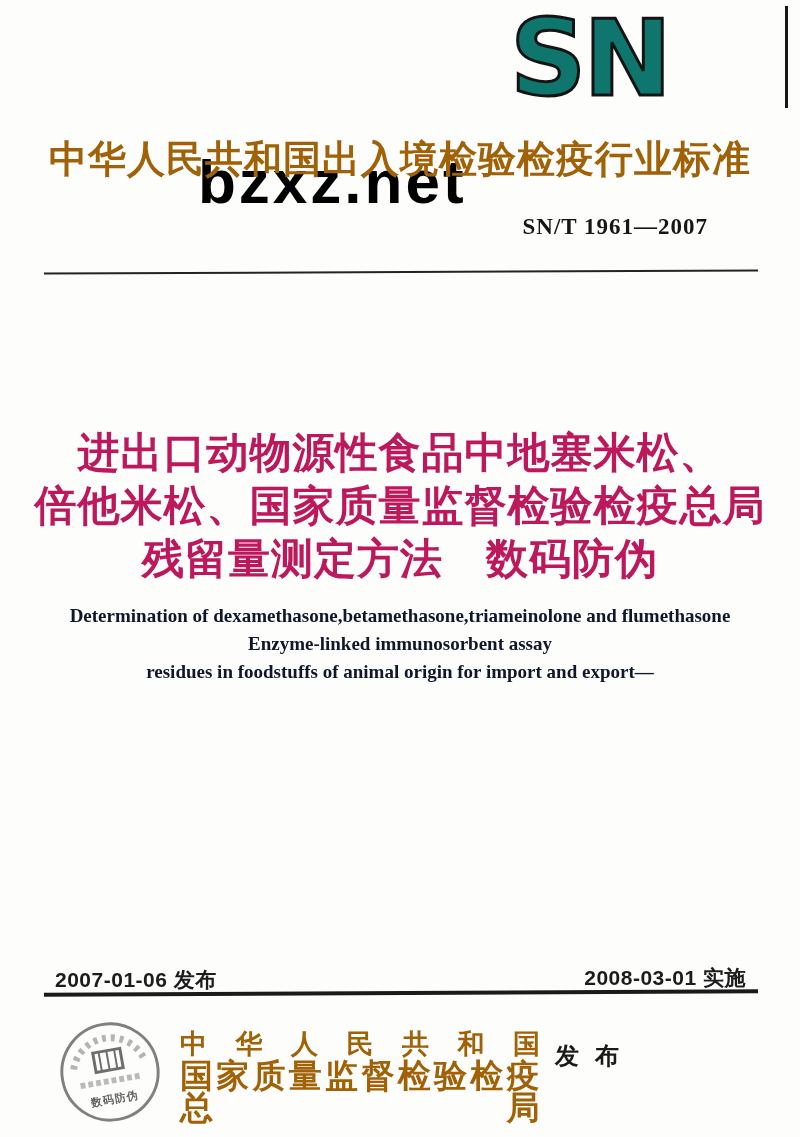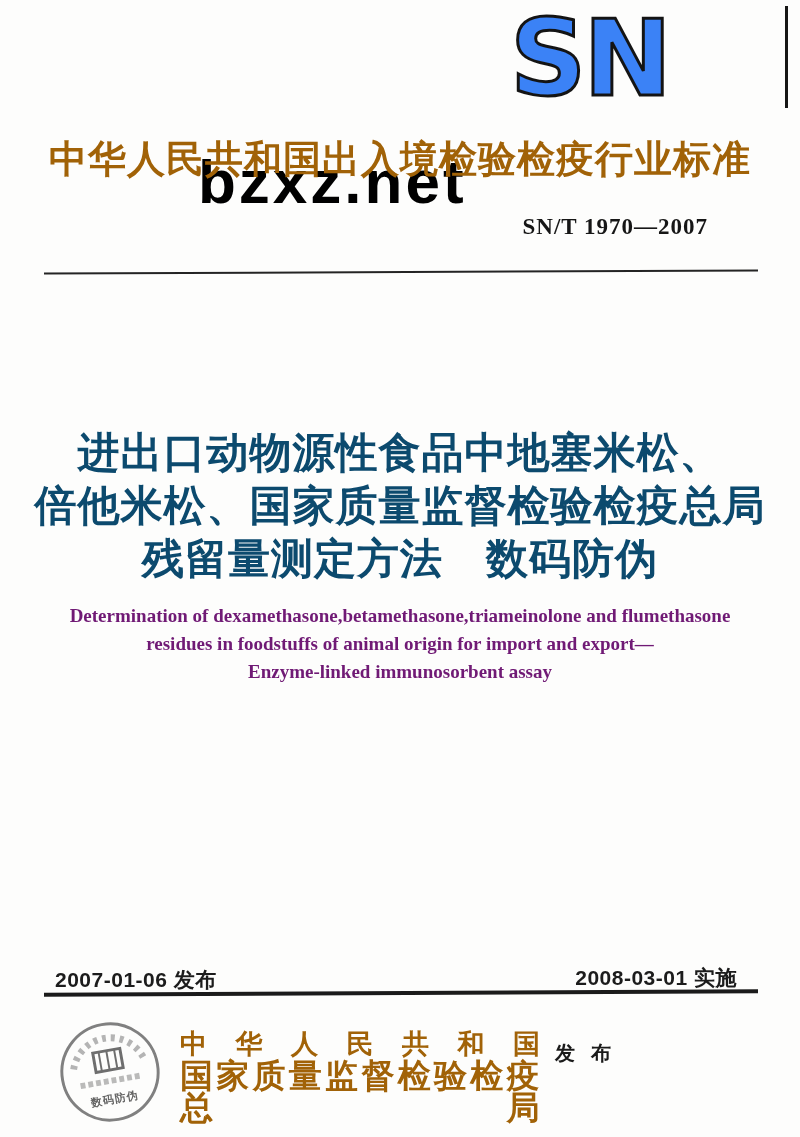--- a/index.html
+++ b/index.html
@@ -14,21 +14,21 @@
   }
   .watermark{
     position:absolute;left:198px;top:146px;
     font-size:62px;font-weight:bold;letter-spacing:3px;
     color:#000000;z-index:0;user-select:none;
   }
   .sn-logo{
     position:absolute;left:510px;top:6px;z-index:1;
     font-family:"DejaVu Sans","Liberation Sans",sans-serif;
     font-size:106px;font-weight:900;line-height:1;
-    letter-spacing:-3px;color:#3b82f6;
+    letter-spacing:-3px;color:#0f766e;
     -webkit-text-stroke:3px #141414;
   }
   .corner-line{
     position:absolute;left:785px;top:6px;width:3px;height:102px;
     background:#161616;z-index:1;
   }
   .header-title{
     position:absolute;left:0;right:0;top:134px;z-index:2;
     text-align:center;
     font-size:38px;font-weight:700;letter-spacing:1px;color:#a16207;
@@ -38,34 +38,34 @@
     font-family:"Liberation Serif",serif;
     font-size:23px;font-weight:600;letter-spacing:1px;color:#161616;
   }
   .rule-top{
     position:absolute;left:44px;top:271px;width:714px;height:2px;
     background:#242424;transform:rotate(-0.25deg);
   }
   .title-cn{
     position:absolute;left:0;right:0;top:426px;
     text-align:center;font-weight:700;
-    font-size:42px;line-height:53px;color:#0c4a6e;letter-spacing:1px;
+    font-size:42px;line-height:53px;color:#be185d;letter-spacing:1px;
   }
   .title-en{
     position:absolute;left:0;right:0;top:602px;
     text-align:center;
     font-family:"Liberation Serif",serif;
-    font-size:19px;font-weight:700;line-height:28px;color:#701a75;
+    font-size:19px;font-weight:700;line-height:28px;color:#0f172a;
   }
   .date-issue{
     position:absolute;left:55px;top:966px;
     font-size:21px;font-weight:600;color:#1c1c1c;letter-spacing:0.5px;
   }
   .date-impl{
-    position:absolute;right:63px;top:964px;
+    position:absolute;right:54px;top:964px;
     font-size:21px;font-weight:600;color:#1c1c1c;letter-spacing:0.5px;
   }
   .rule-bottom{
     position:absolute;left:44px;top:991px;width:714px;height:4px;
     background:#1b1b1b;transform:rotate(-0.3deg);
   }
   .seal{
     position:absolute;left:56px;top:1018px;width:108px;height:108px;
     transform:rotate(-10deg);opacity:0.85;
   }
@@ -81,50 +81,50 @@
   .publisher-line1{
     font-size:27px;line-height:32px;
     text-align:justify;text-align-last:justify;
   }
   .publisher-line2{
     font-size:33px;line-height:32px;letter-spacing:0.5px;
     text-align:justify;text-align-last:justify;
   }
   .publish-label{
     position:absolute;left:555px;top:1040px;
-    font-size:20px;font-weight:700;letter-spacing:16px;color:#1a1a1a;
+    font-size:24px;font-weight:700;letter-spacing:16px;color:#1a1a1a;
     white-space:nowrap;
   }
 </style>
 </head>
 <body>
 
 <div class="page">
 
   <div class="watermark">bzxz.net</div>
 
   <div class="sn-logo">SN</div>
   <div class="corner-line"></div>
 
   <div class="header-title">中华人民共和国出入境检验检疫行业标准</div>
 
-  <div class="std-number">SN/T 1970—2007</div>
+  <div class="std-number">SN/T 1961—2007</div>
 
   <div class="rule-top"></div>
 
   <div class="title-cn">
     <div>进出口动物源性食品中地塞米松、</div>
     <div>倍他米松、国家质量监督检验检疫总局</div>
     <div>残留量测定方法　数码防伪</div>
   </div>
 
   <div class="title-en">
     <div>Determination of dexamethasone,betamethasone,triameinolone and flumethasone</div>
+    <div>Enzyme-linked immunosorbent assay</div>
     <div>residues in foodstuffs of animal origin for import and export—</div>
-    <div>Enzyme-linked immunosorbent assay</div>
   </div>
 
   <div class="date-issue">2007-01-06 发布</div>
   <div class="date-impl">2008-03-01 实施</div>
 
   <div class="rule-bottom"></div>
 
   <div class="seal">
     <svg width="108" height="108" viewBox="0 0 110 110">
       <circle cx="55" cy="55" r="49" fill="none" stroke="#6b6b6b" stroke-width="3"></circle>

